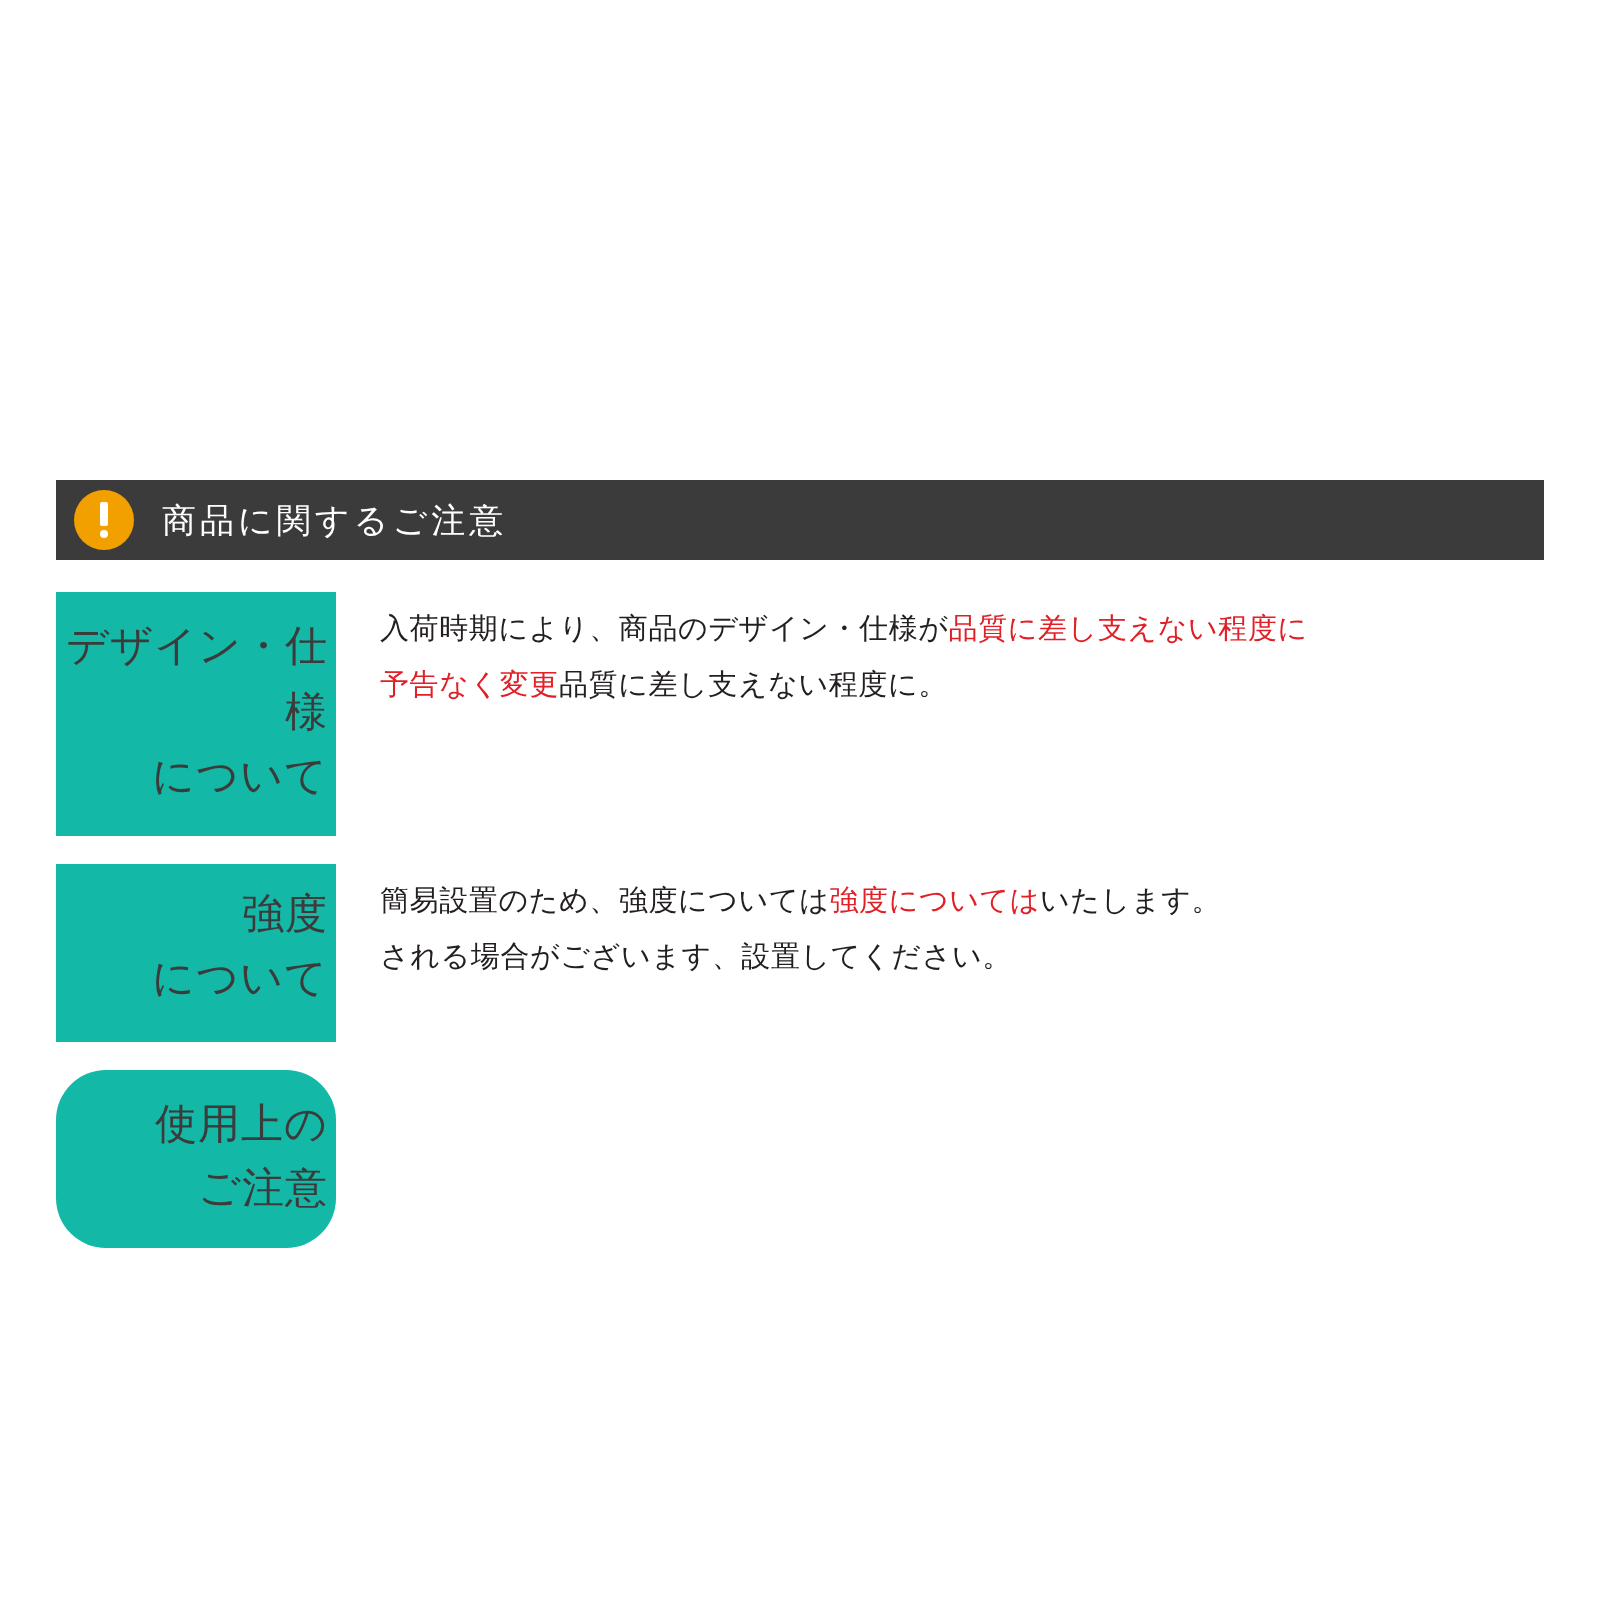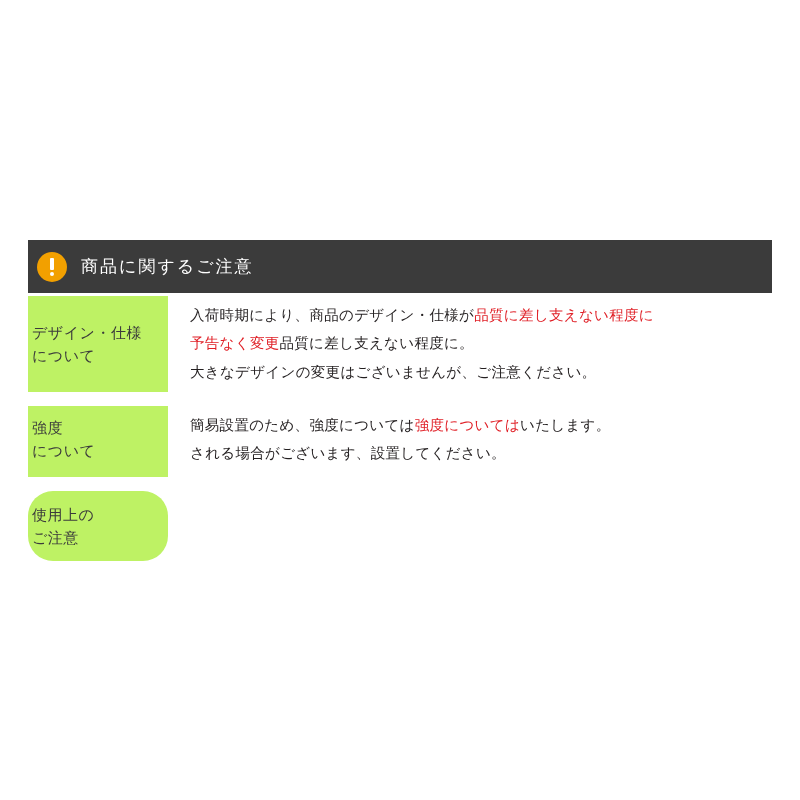--- a/index.html
+++ b/index.html
@@ -20,21 +20,21 @@
     width: 800px;
     height: 800px;
   }
 
   
   .notice-header {
     position: absolute;
     left: 28px;
     top: 240px;
     width: 744px;
-    height: 53px;
+    height: 40px;
     background: #3b3b3b;
     display: flex;
     align-items: center;
   }
   .warn-badge {
     width: 30px;
     height: 30px;
     border-radius: 50%;
     background: #f2a000;
     margin-left: 9px;
@@ -77,25 +77,25 @@
     width: 744px;
   }
   .row {
     display: flex;
     align-items: flex-start;
     margin-bottom: 14px;
   }
   .row-label {
     width: 140px;
     flex: 0 0 140px;
-    background: #bef264;
+    background: #14b8a6;
     color: #3b3b3b;
-    font-size: 15px;
+    font-size: 21px;
     line-height: 1.55;
-    text-align: left;
+    text-align: right;
     padding: 12px 4px;
     box-sizing: border-box;
     letter-spacing: 0.5px;
     align-self: stretch;
     display: flex;
     flex-direction: column;
     justify-content: center;
   }
   .row-label span { display: block; }
 
@@ -132,21 +132,20 @@
   <div class="rows">
 
     <div class="row r1">
       <div class="row-label">
         <span>デザイン・仕様</span>
         <span>について</span>
       </div>
       <div class="row-body">
           <p><span>入荷時期により、商品のデザイン・仕様が</span><span class="hl">品質に差し支えない程度に</span></p>
           <p><span class="hl">予告なく変更</span><span>品質に差し支えない程度に。</span></p>
-          <p><span>大きなデザインの変更はございませんが、ご注意ください。</span></p>
         </div>
     </div>
 
     <div class="row r2">
       <div class="row-label">
         <span>強度</span>
         <span>について</span>
       </div>
       <div class="row-body">
           <p><span>簡易設置のため、強度については</span><span class="hl">強度については</span><span>いたします。</span></p>

